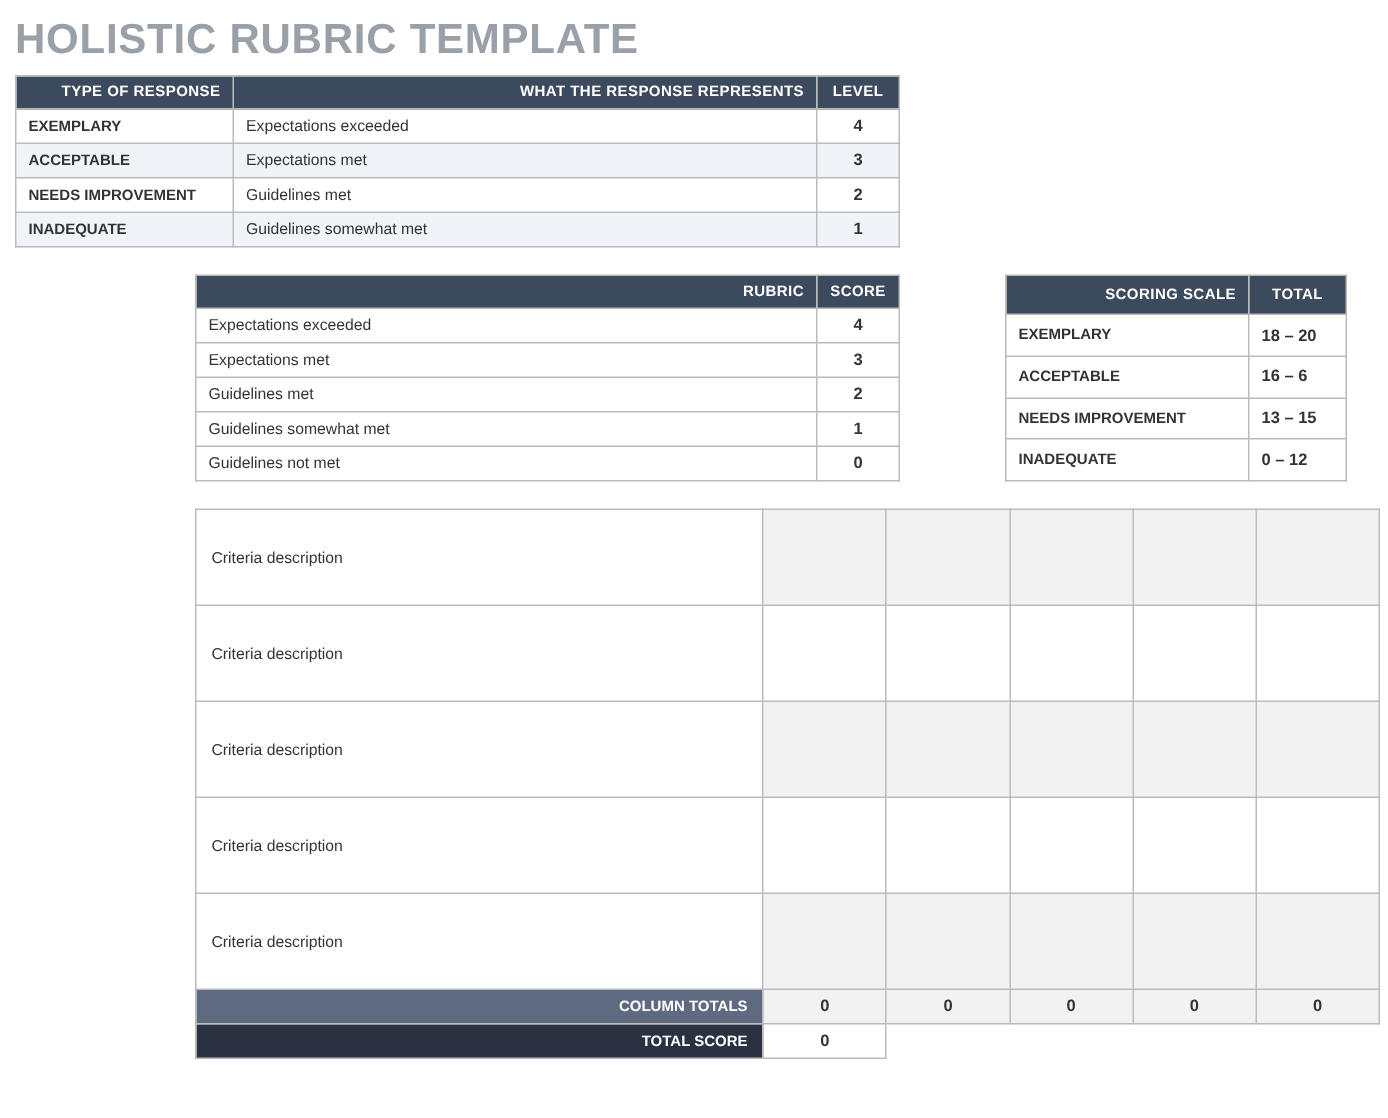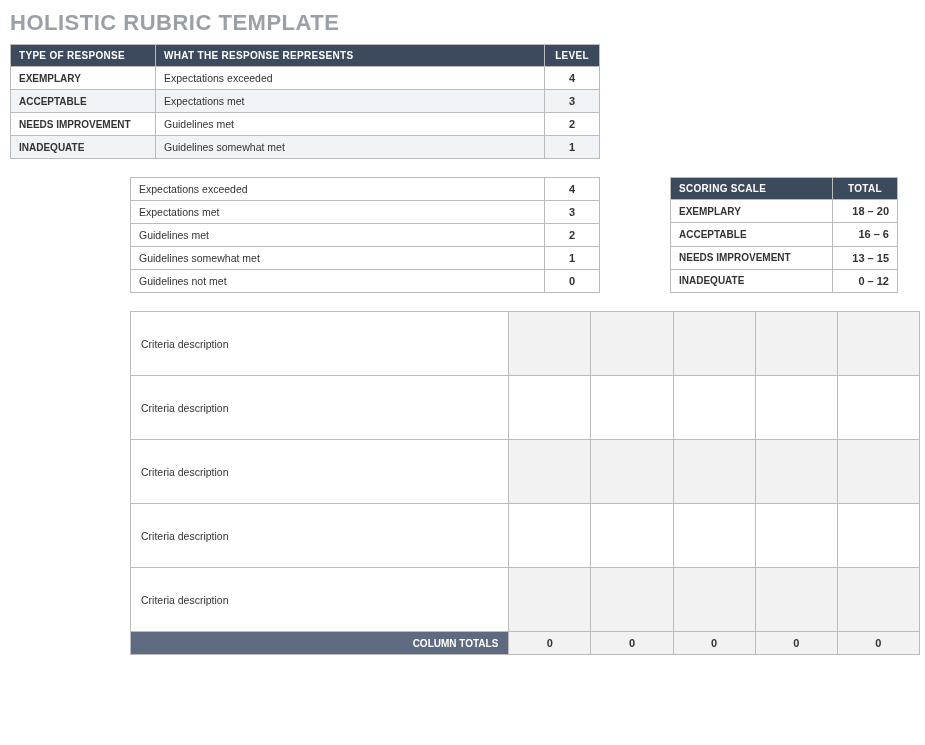--- a/index.html
+++ b/index.html
@@ -5,53 +5,53 @@
   * { box-sizing: border-box; margin: 0; padding: 0; }
   body {
     font-family: "Century Gothic", "Avant Garde", sans-serif;
     font-size: 11px;
     background: #fff;
     color: #333;
     padding: 10px;
     width: 925px;
   }
   .title {
-    font-size: 22px;
+    font-size: 28px;
     font-weight: bold;
     color: #9aa0a8;
     letter-spacing: 0.5px;
     margin-bottom: 8px;
     text-transform: uppercase;
   }
   table { border-collapse: collapse; }
   th, td { padding: 5px 8px; border: 1px solid #bbb; vertical-align: middle; }
   .hdr {
     background: #3c4a5e;
     color: #fff;
     font-weight: bold;
-    text-align: left;
+    text-align: right;
     font-size: 10px;
     letter-spacing: 0.3px;
   }
   .hdr.center { text-align: center; }
   .center { text-align: center; }
   .alt td { background: #f0f3f8; }
   .type-table { width: 590px; margin-bottom: 18px; }
   .type-table .c1 { width: 145px; font-weight: bold; font-size: 10px; }
   .type-table .c2 { font-size: 10.5px; }
   .type-table .c3 { width: 55px; text-align: center; font-weight: bold; }
 
   .row2 { display: flex; margin-left: 120px; gap: 70px; margin-bottom: 18px; }
   .rubric-table { width: 470px; }
   .rubric-table .c1 { font-size: 10.5px; }
   .rubric-table .c2 { width: 55px; text-align: center; font-weight: bold; }
 
   .scale-table { width: 228px; }
   .scale-table .c1 { font-weight: bold; font-size: 10px; }
-  .scale-table .c2 { width: 65px; text-align: right; font-weight: bold; }
+  .scale-table .c2 { width: 65px; text-align: left; font-weight: bold; }
 
   .criteria-wrap { margin-left: 120px; }
   .criteria-table { width: 790px; }
   .criteria-table th.score-col { width: 78px; }
   .criteria-table td.desc { height: 64px; font-size: 10.5px; padding-left: 10px; }
   .criteria-table td.cell { background: #f2f2f2; }
   .criteria-table tr.alt td.cell { background: #fff; }
   .criteria-table tr.alt td.desc { background: #fff; }
 
   .totals-row th {
@@ -106,20 +106,24 @@
     <td class="c1">INADEQUATE</td>
     <td class="c2">Guidelines somewhat met</td>
     <td class="c3">1</td>
   </tr>
 </tbody>
   </table>
 
 <div class="row2">
   <table class="rubric-table">
     <tbody>
+        <tr>
+      <th class="hdr">RUBRIC</th>
+      <th class="hdr center">SCORE</th>
+    </tr>
     <tr>
       <td class="c1">Expectations exceeded</td>
       <td class="c2">4</td>
     </tr>
     <tr>
       <td class="c1">Expectations met</td>
       <td class="c2">3</td>
     </tr>
     <tr>
       <td class="c1">Guidelines met</td>
@@ -206,15 +210,20 @@
       <td class="cell"></td>
     </tr>
     <tr class="totals-row">
       <th>COLUMN TOTALS</th>
       <td>0</td>
       <td>0</td>
       <td>0</td>
       <td>0</td>
       <td>0</td>
     </tr>
+    <tr class="totalscore-row">
+      <th>TOTAL SCORE</th>
+      <td class="val">0</td>
+      <td class="empty" colspan="4"></td>
+    </tr>
   </tbody>
     </table>
 </div>
 
 </body></html>

